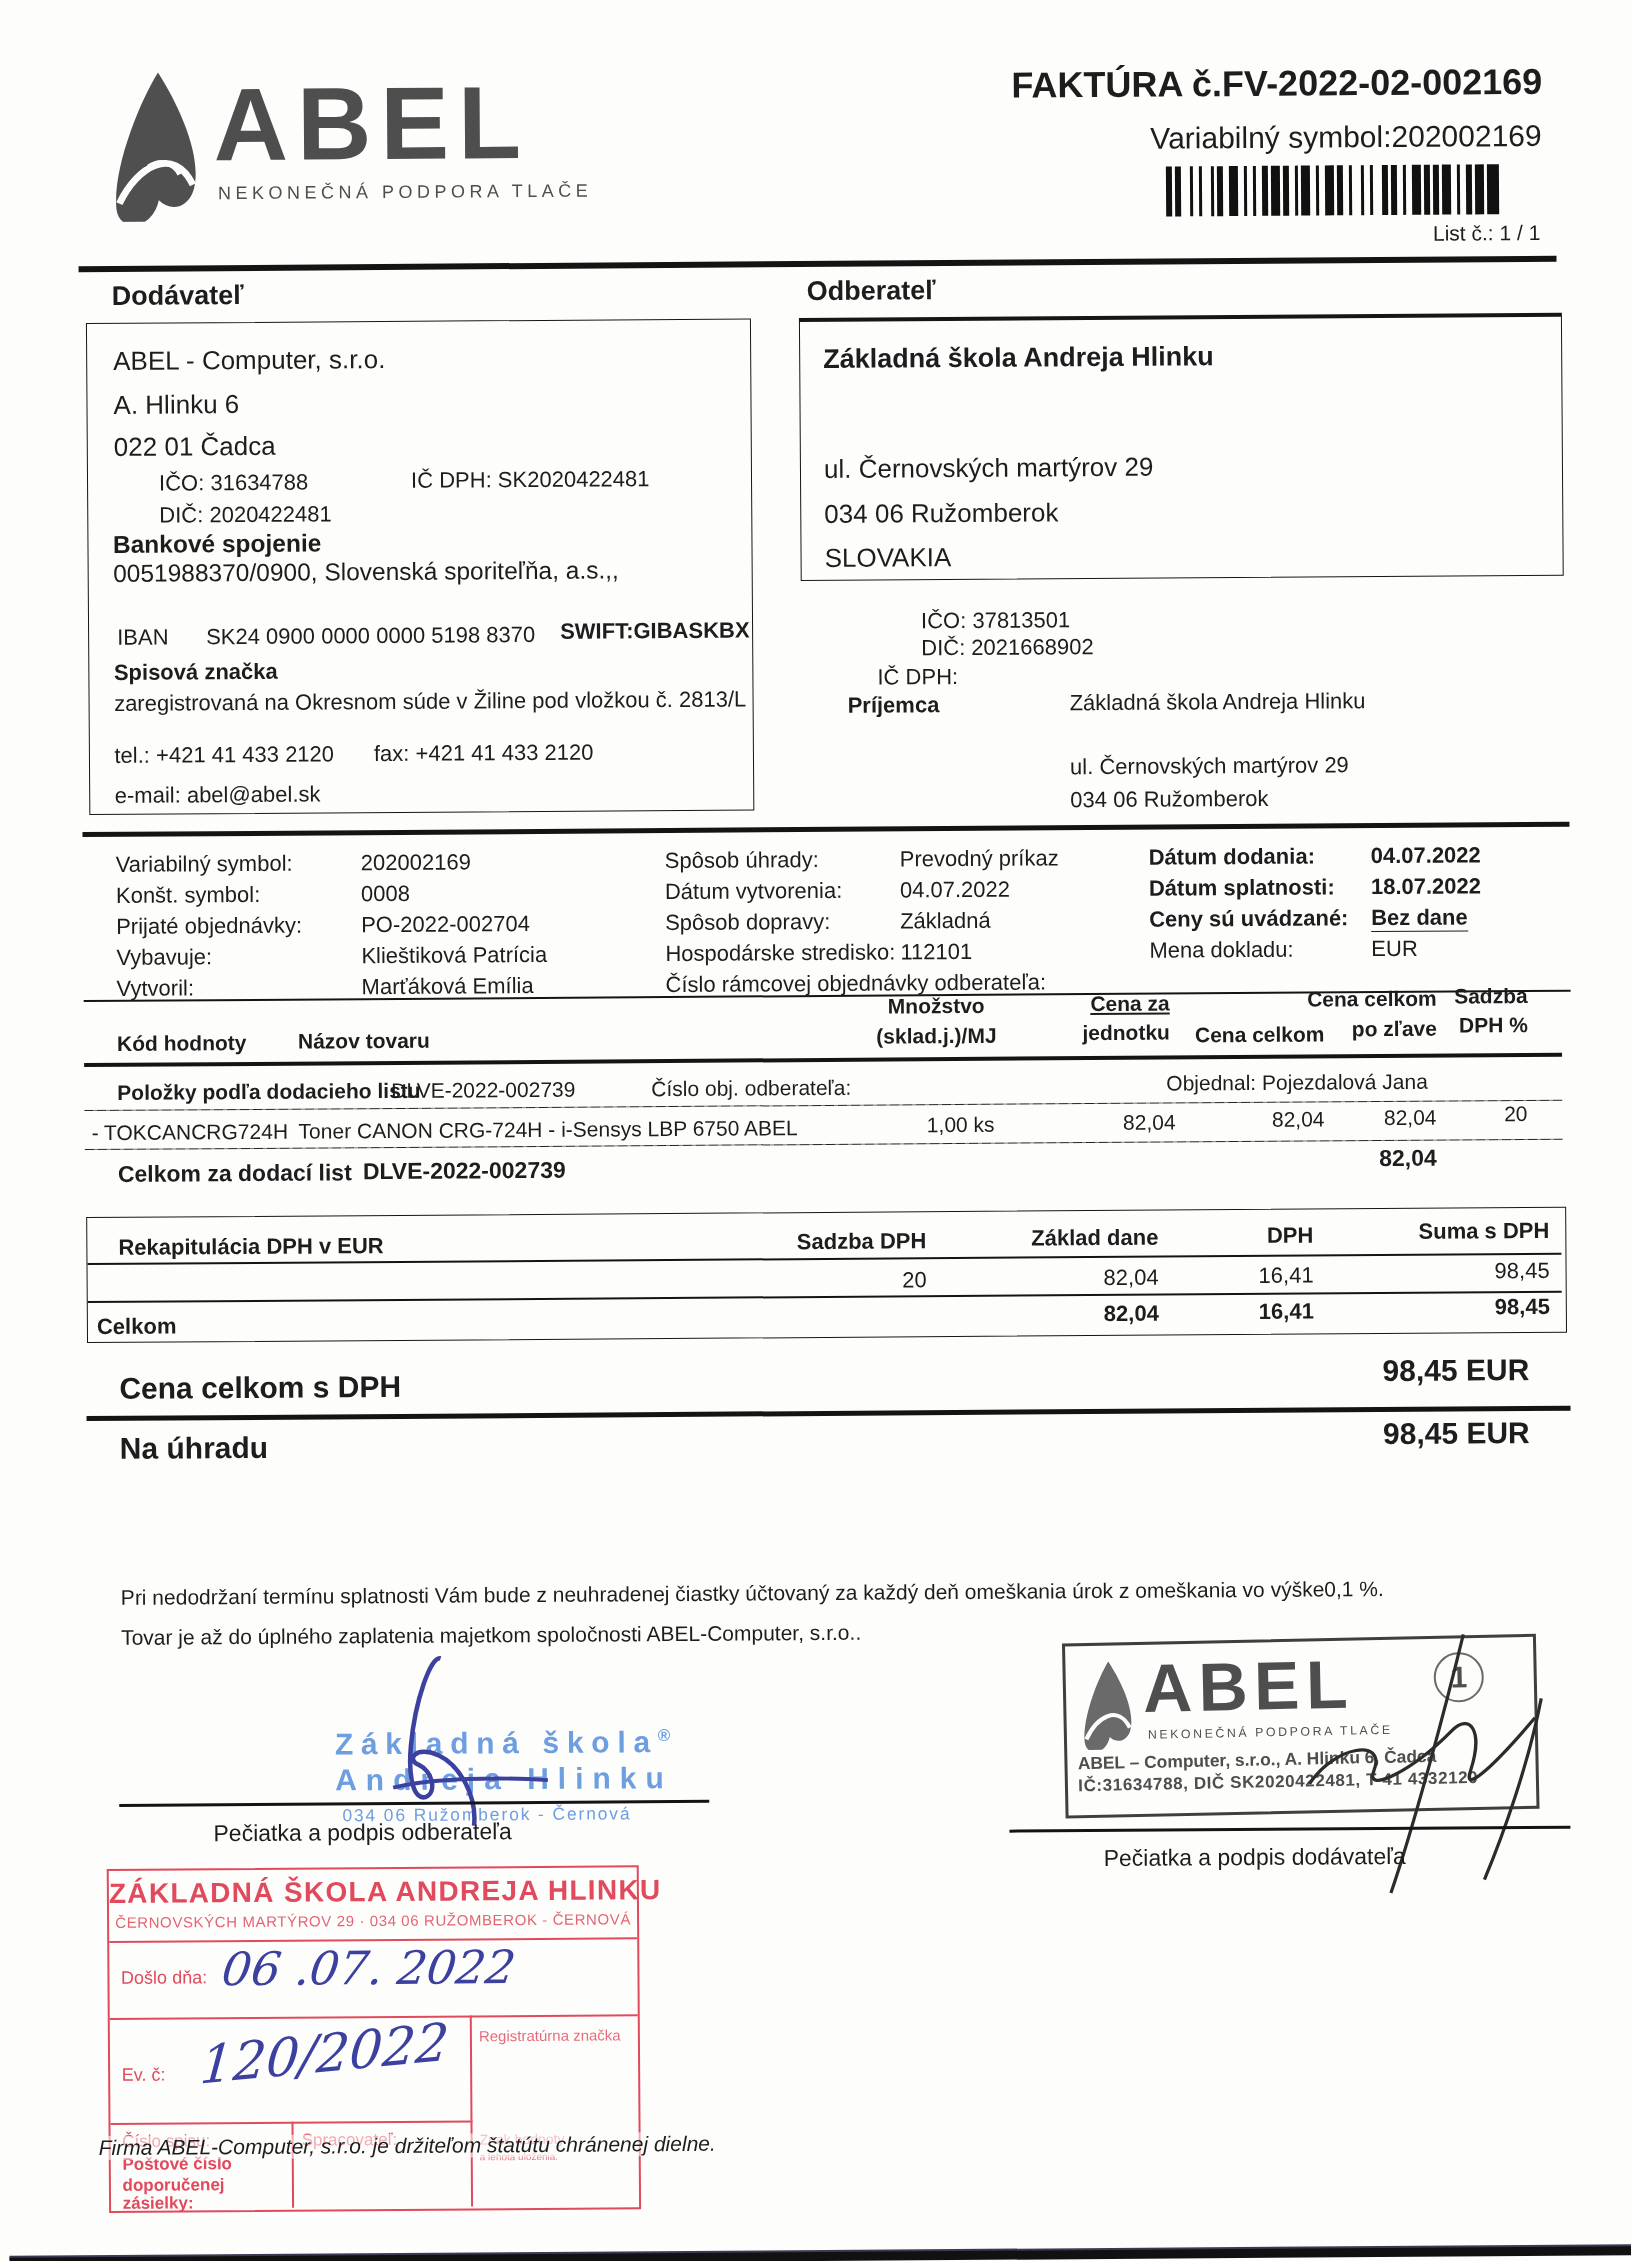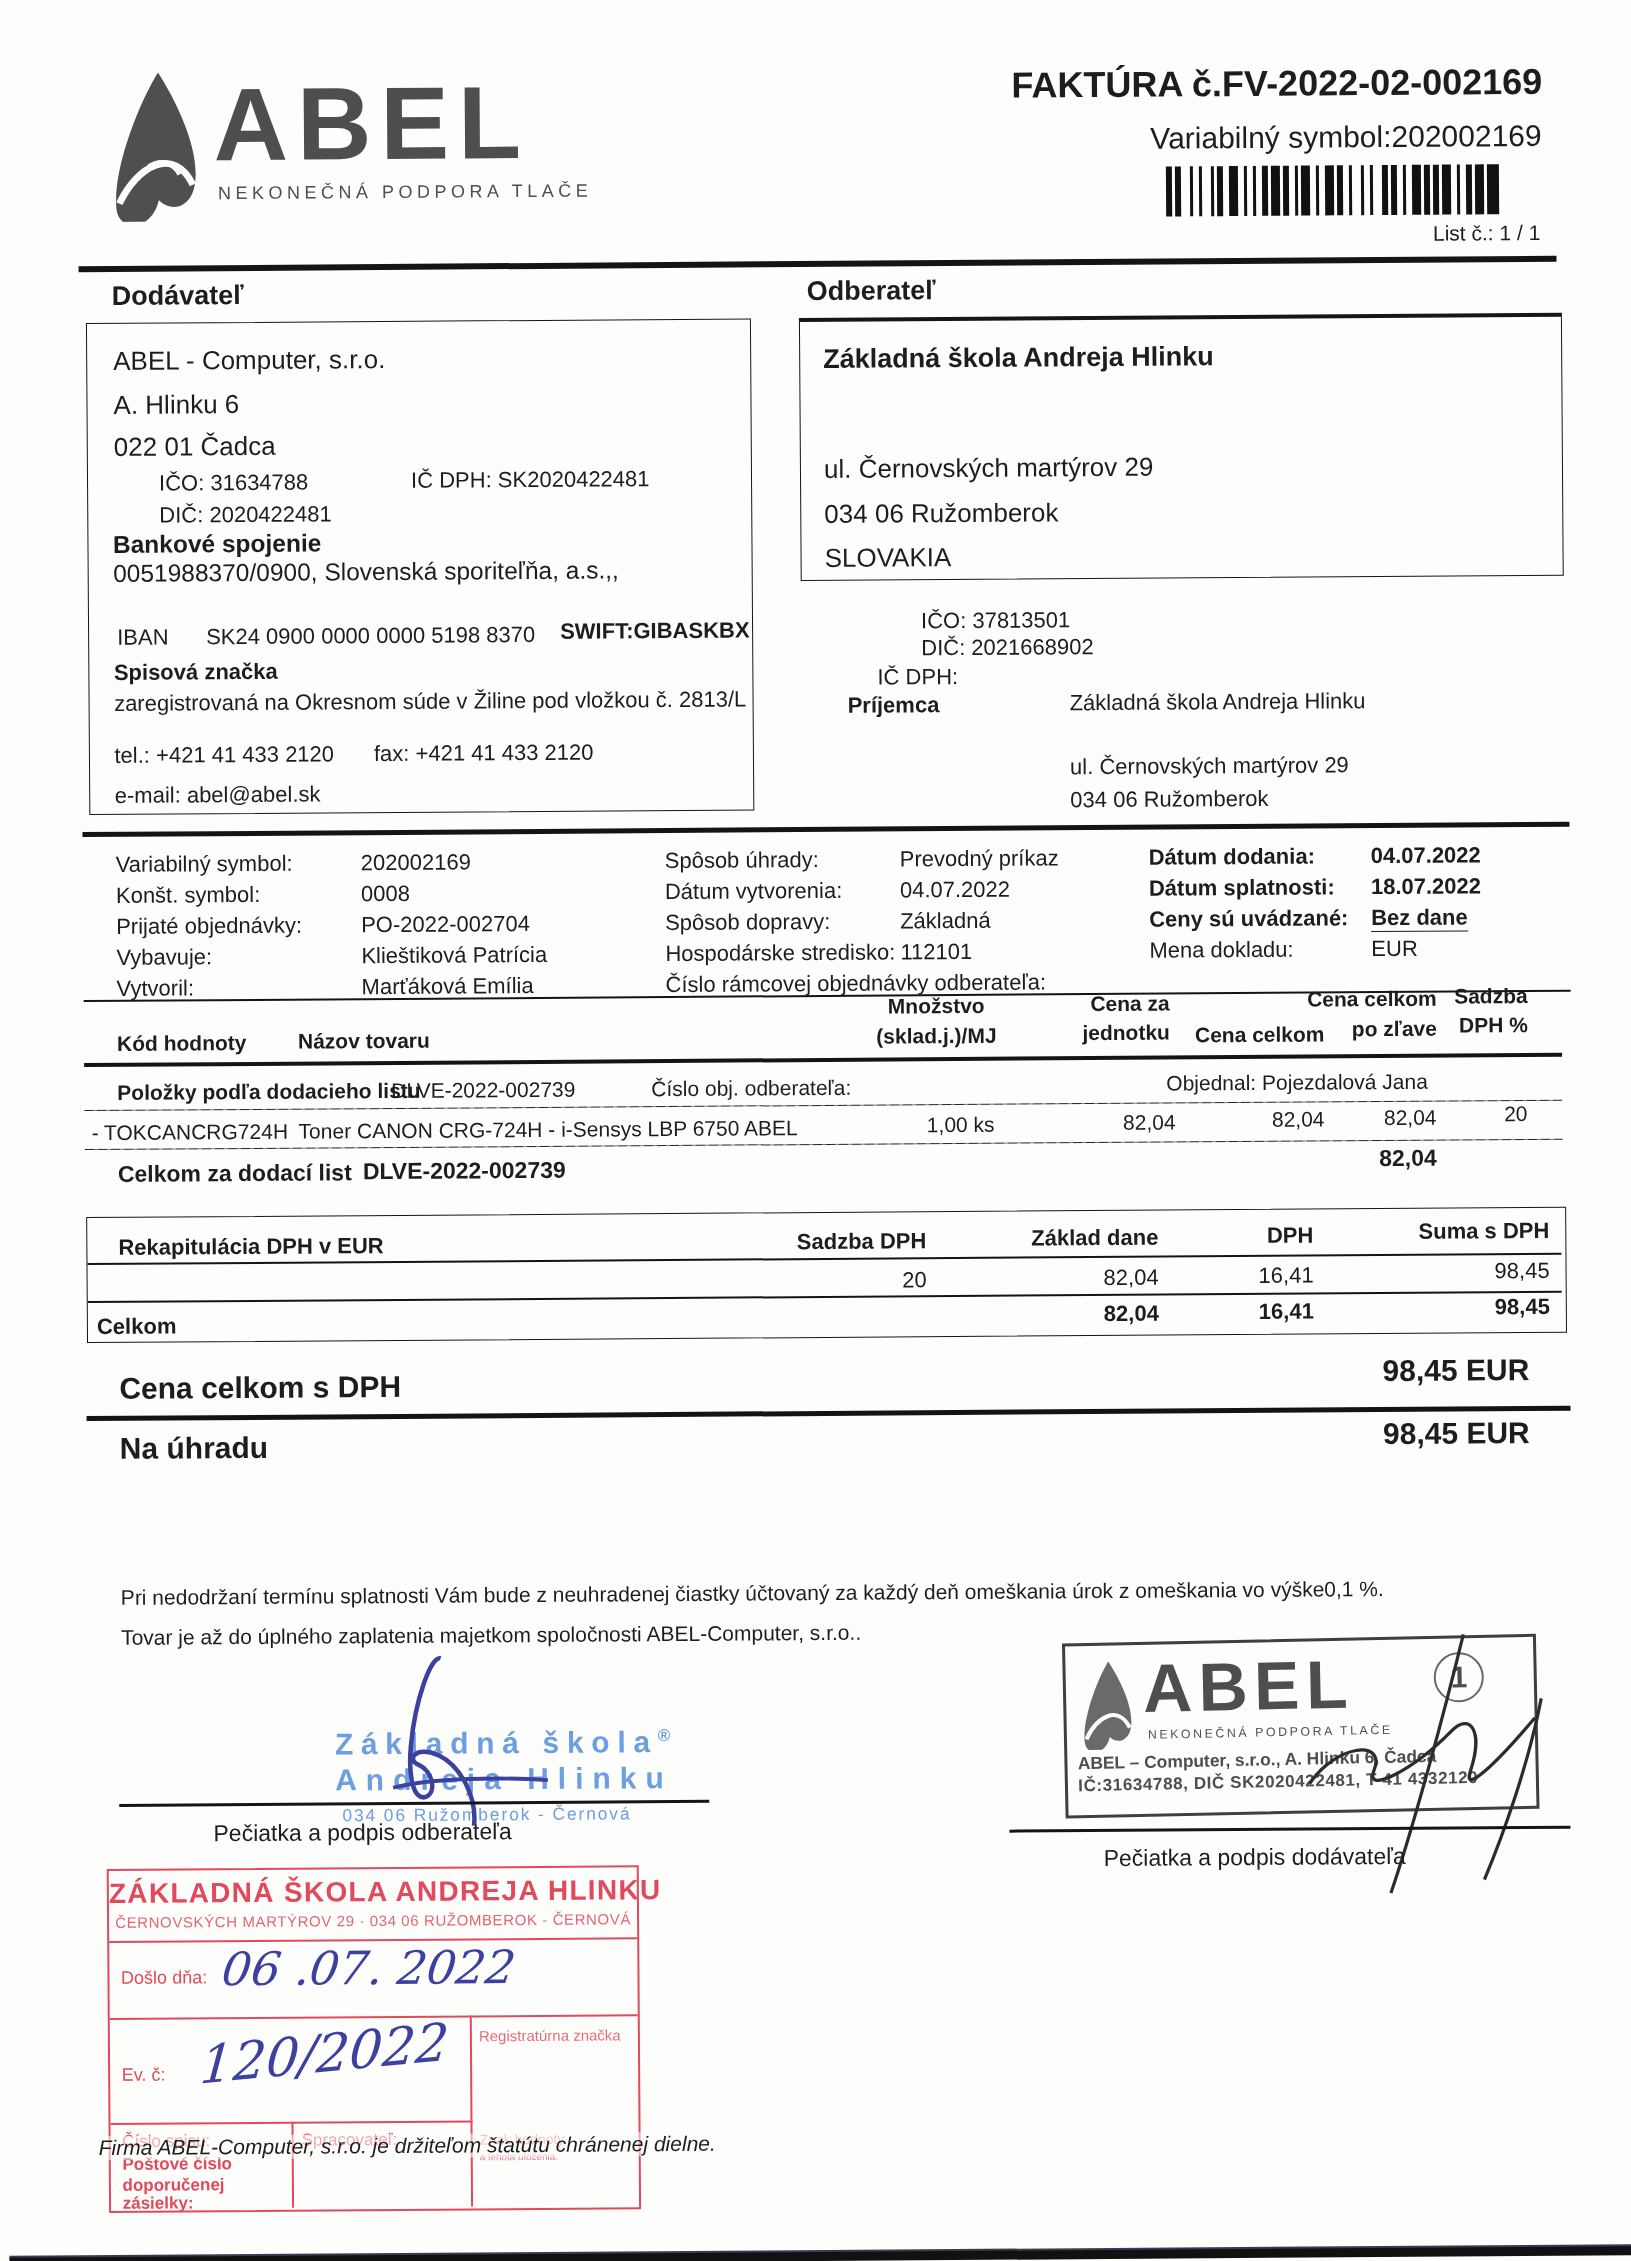--- a/index.html
+++ b/index.html
@@ -175,21 +175,21 @@
   <div class="abs b f34" style="left:1371px;top:909px;border-bottom:1.9px solid #1d1d1d;">Bez dane</div>
   <div class="abs f34" style="left:1149px;top:940px;">Mena dokladu:</div>
   <div class="abs f34" style="left:1371px;top:940px;">EUR</div>
 
   <div class="hr" style="left:83px;top:995px;width:1487px;height:1.9px;"></div>
 
   <div class="abs b f33" style="left:116px;top:1027px;">Kód hodnoty</div>
   <div class="abs b f33" style="left:297px;top:1026px;">Názov tovaru</div>
   <div class="abs b f33 tc" style="left:858px;top:995px;width:155px;">Množstvo</div>
   <div class="abs b f33 tc" style="left:858px;top:1025px;width:155px;">(sklad.j.)/MJ</div>
-  <div class="abs b f33 tr" style="left:1033px;top:994px;width:136px;">Cena za</div>
+  <div class="abs b f33 tr" style="left:1033px;top:994px;width:136px;text-decoration:underline;">Cena za</div>
   <div class="abs b f33 tr" style="left:1033px;top:1023px;width:136px;">jednotku</div>
   <div class="abs b f33 tr" style="left:1194px;top:1026px;width:129px;">Cena celkom</div>
   <div class="abs b f33 tr" style="left:1304px;top:991px;width:132px;">Cena celkom</div>
   <div class="abs b f33 tr" style="left:1304px;top:1021px;width:132px;">po zľave</div>
   <div class="abs b f33 tr" style="left:1398px;top:989px;width:129px;">Sadzba</div>
   <div class="abs b f33 tr" style="left:1398px;top:1018px;width:129px;">DPH %</div>
 
   <div class="hr" style="left:83px;top:1058px;width:1478px;height:3.9px;"></div>
 
   <div class="abs b f33" style="left:116px;top:1076px;">Položky podľa dodacieho listu</div>

